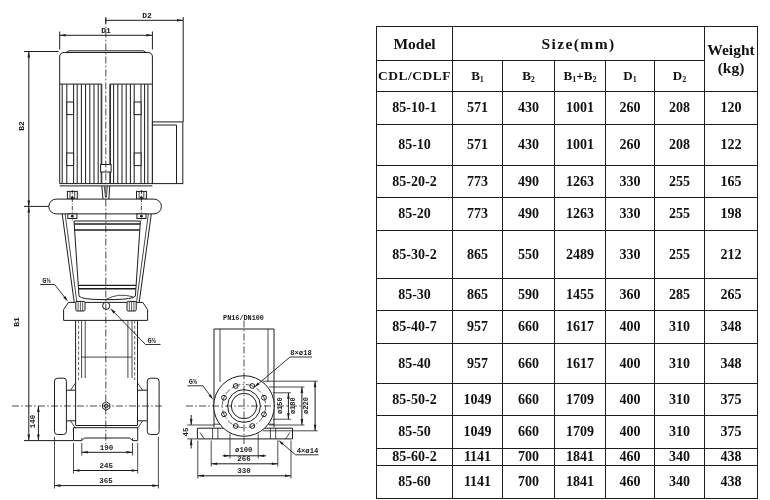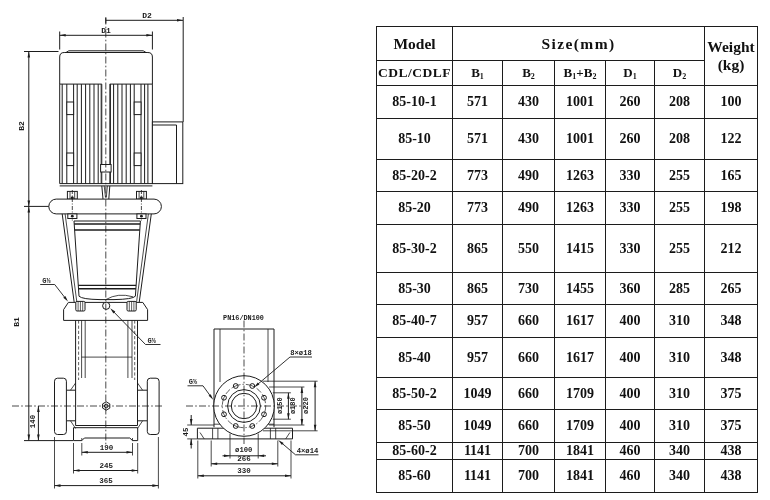--- a/index.html
+++ b/index.html
@@ -26,36 +26,36 @@
         <col style="width:49px">
         <col style="width:50px">
 <col style="width:53px">
 </colgroup>
 <tbody>
         <tr style="height:34px">
  <td class="h">Model</td>
  <td class="h" colspan="5" style="letter-spacing:1.4px">Size(mm)</td>
  <td class="h" rowspan="2">Weight<br>(kg)</td>
 </tr>
-<tr style="height:25px">
+<tr style="height:31px">
  <td class="h" style="font-size:13.5px;letter-spacing:0.5px">CDL/CDLF</td>
  <td class="h2">B<sub>1</sub></td>
  <td class="h2">B<sub>2</sub></td>
  <td class="h2">B<sub>1</sub>+B<sub>2</sub></td>
  <td class="h2">D<sub>1</sub></td>
  <td class="h2">D<sub>2</sub></td>
 </tr>
 <tr style="height:33px" class="r">
           <td class="d">85-10-1</td>
           <td class="d">571</td>
           <td class="d">430</td>
           <td class="d">1001</td>
           <td class="d">260</td>
           <td class="d">208</td>
-          <td class="d">100</td>
+          <td class="d">120</td>
         </tr>
 <tr style="height:41px" class="r">
           <td class="d">85-10</td>
           <td class="d">571</td>
           <td class="d">430</td>
           <td class="d">1001</td>
           <td class="d">260</td>
           <td class="d">208</td>
           <td class="d">122</td>
         </tr>
@@ -74,29 +74,29 @@
           <td class="d">490</td>
           <td class="d">1263</td>
           <td class="d">330</td>
           <td class="d">255</td>
           <td class="d">198</td>
         </tr>
 <tr style="height:48px" class="r">
           <td class="d">85-30-2</td>
           <td class="d">865</td>
           <td class="d">550</td>
-          <td class="d">1415</td>
+          <td class="d">2489</td>
           <td class="d">330</td>
           <td class="d">255</td>
           <td class="d">212</td>
         </tr>
 <tr style="height:32px" class="r">
           <td class="d">85-30</td>
           <td class="d">865</td>
-          <td class="d">730</td>
+          <td class="d">590</td>
           <td class="d">1455</td>
           <td class="d">360</td>
           <td class="d">285</td>
           <td class="d">265</td>
         </tr>
 <tr style="height:33px" class="r">
           <td class="d">85-40-7</td>
           <td class="d">957</td>
           <td class="d">660</td>
           <td class="d">1617</td>

